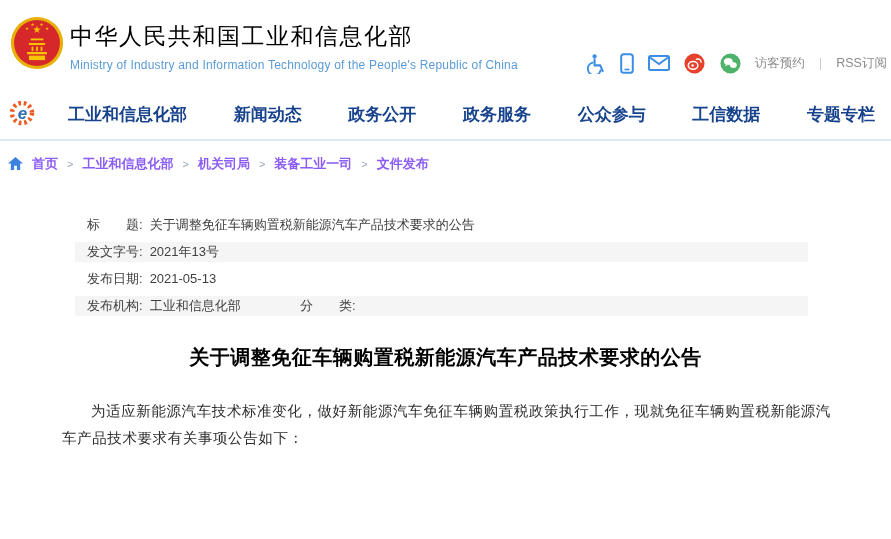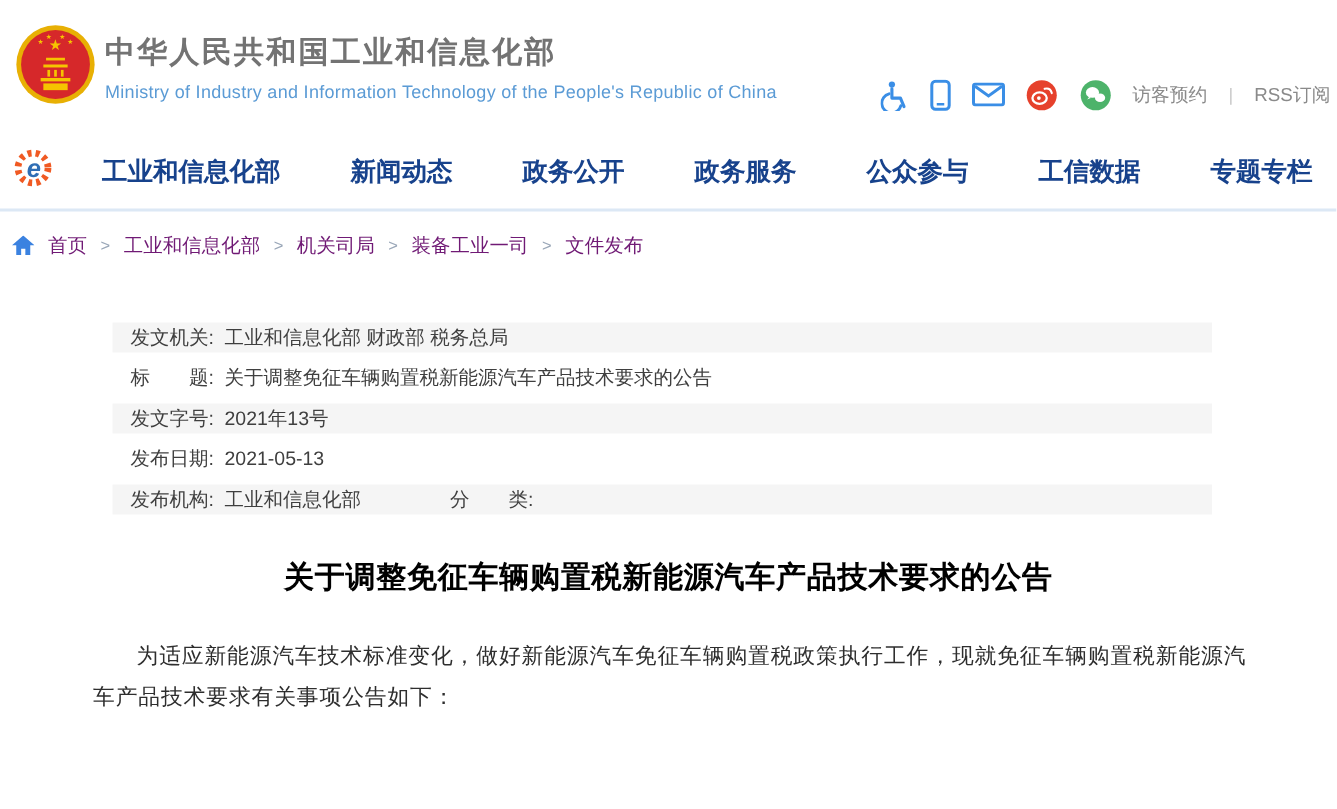--- a/index.html
+++ b/index.html
@@ -3,21 +3,21 @@
 <meta charset="utf-8">
 <style>
   * { margin:0; padding:0; box-sizing:border-box; }
   body { font-family:"Liberation Sans","DejaVu Sans",sans-serif; background:#fff; }
   .page { position:relative; width:891px; height:539px; background:#fff; overflow:hidden; }
 
   
   .header { position:relative; height:90px; }
   .emblem { position:absolute; left:10px; top:16px; }
   .brand-text { position:absolute; left:70px; top:21px; }
-  .site-title { font-size:20px; font-weight:bold; color:#737373; letter-spacing:1.5px; }
+  .site-title { font-size:23px; font-weight:normal; color:#000000; letter-spacing:1.5px; }
   .site-sub { margin-top:6px; font-size:12px; color:#5b9bd5; letter-spacing:.2px; }
 
   .header-right { position:absolute; right:4px; top:8px; width:300px; }
   .icon-row { display:flex; align-items:center; justify-content:space-between; height:22px;margin-top:44px; }
   .icon-row .ic { display:inline-flex; align-items:center; cursor:pointer; }
   .hdr-link { font-size:12.5px; color:#8a8a8a; text-decoration:none; cursor:pointer; }
   .hdr-divider { color:#c9c9c9; font-size:12px; }
 
   .search-row { display:flex; margin-top:8px; height:29px; }
   .search-input { flex:1; height:29px; border:1px solid #dcdcdc; outline:none; padding:0 8px; font-size:13px; }
@@ -26,21 +26,21 @@
   .quick-links a { font-size:13px; color:#666; text-decoration:none; cursor:pointer; }
 
   
   .navbar { display:flex; align-items:center; height:51px; border-bottom:2px solid #dce8f5; }
   .nav-logo { margin-left:8px; }
   .nav-items { flex:1; display:flex; justify-content:space-between; padding:0 16px 0 30px; }
   .nav-item { font-size:17px; font-weight:bold; color:#17428c; text-decoration:none; cursor:pointer; }
 
   
   .breadcrumb { display:flex; align-items:center; gap:9px; margin:14px 0 0 8px; font-size:13px; }
-  .crumb { color:#701a75; text-decoration:none; cursor:pointer; }
+  .crumb { color:#8b5cf6; text-decoration:none; cursor:pointer;font-weight:bold; }
   .crumb-sep { color:#9aa7b8; font-size:11px; }
 
   
   .meta-table { margin:42px 0 0 75px; width:733px; }
   .mrow { display:flex; height:20px; line-height:20px; margin-bottom:7px; padding-left:12px; font-size:13px; color:#3f3f3f; }
   .mrow.alt { background:#f5f5f5; }
   .mcell { display:flex; white-space:nowrap; }
   .mcell.w { width:213px; }
   .mlabel { margin-right:7px; }
 
@@ -157,26 +157,20 @@
     <a class="crumb">工业和信息化部</a>
     <span class="crumb-sep">&gt;</span>
     <a class="crumb">机关司局</a>
     <span class="crumb-sep">&gt;</span>
     <a class="crumb">装备工业一司</a>
     <span class="crumb-sep">&gt;</span>
     <a class="crumb">文件发布</a>
   </div>
 
   <div class="meta-table">
-    <div class="mrow alt">
-      <span class="mcell">
-        <span class="mlabel">发文机关:</span>
-        <span>工业和信息化部 财政部 税务总局</span>
-      </span>
-    </div>
     <div class="mrow">
       <span class="mcell">
         <span class="mlabel">标　　题:</span>
         <span>关于调整免征车辆购置税新能源汽车产品技术要求的公告</span>
       </span>
     </div>
     <div class="mrow alt">
       <span class="mcell">
         <span class="mlabel">发文字号:</span>
         <span>2021年13号</span>

